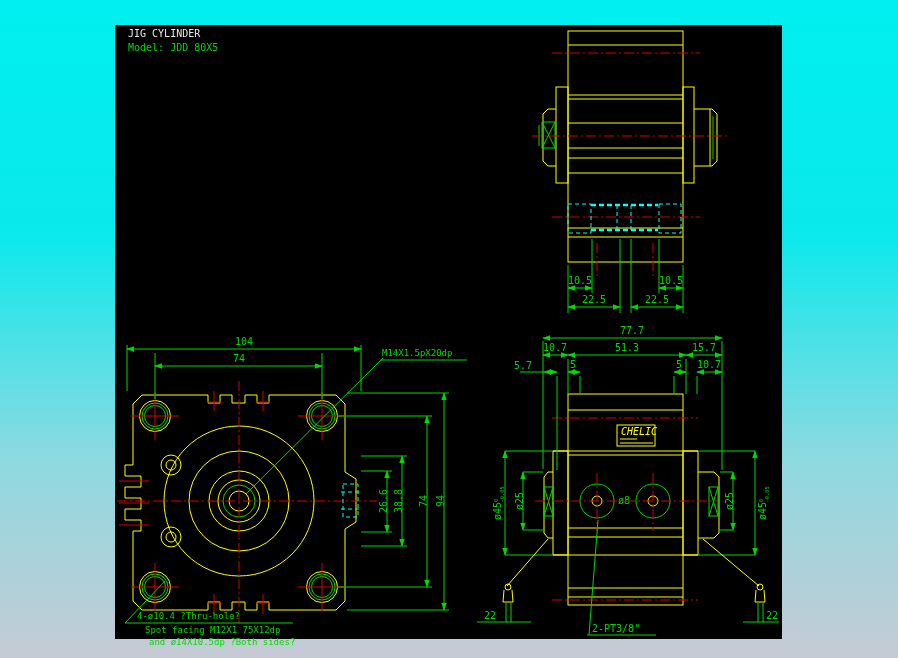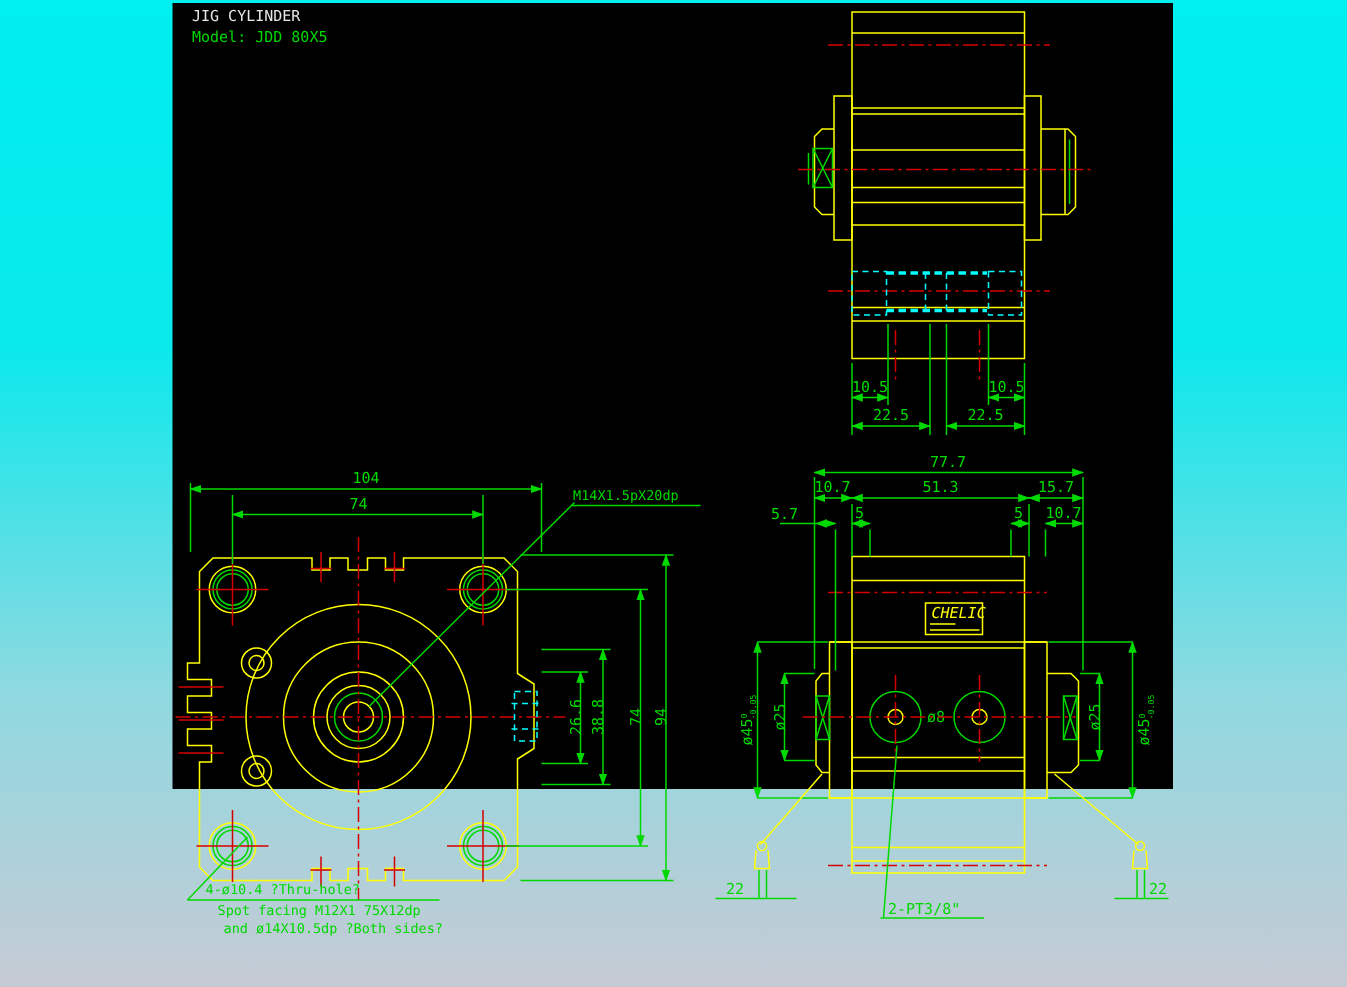--- a/index.html
+++ b/index.html
@@ -2,21 +2,21 @@
 <html><head>
 <meta charset="utf-8">
 <style>
   html,body{margin:0;padding:0;}
   body{
     width:898px;height:658px;overflow:hidden;
     background:linear-gradient(180deg,#00efef 0%,#0ae9ec 35%,#8fd9e0 70%,#c6cad4 100%);
     font-family:"DejaVu Sans Mono",monospace;
   }
   .canvas{
-    position:absolute;left:115px;top:2px;width:667px;height:524px;
+    position:absolute;left:115px;top:25px;width:667px;height:614px;
     background:#000;
   }
   svg{display:block}
   
   .y{stroke:#ffff00;fill:none;stroke-width:1}
   .g{stroke:#00d900;fill:none;stroke-width:1}
   .r{stroke:#d40000;fill:none;stroke-width:1}
   .rd{stroke:#d40000;fill:none;stroke-width:1;stroke-dasharray:10 3 2 3}
   .c{stroke:#00ffff;fill:none;stroke-width:1;stroke-dasharray:4 3}
   .cb{stroke:#00ffff;fill:none;stroke-width:2.4;stroke-dasharray:5 3}

